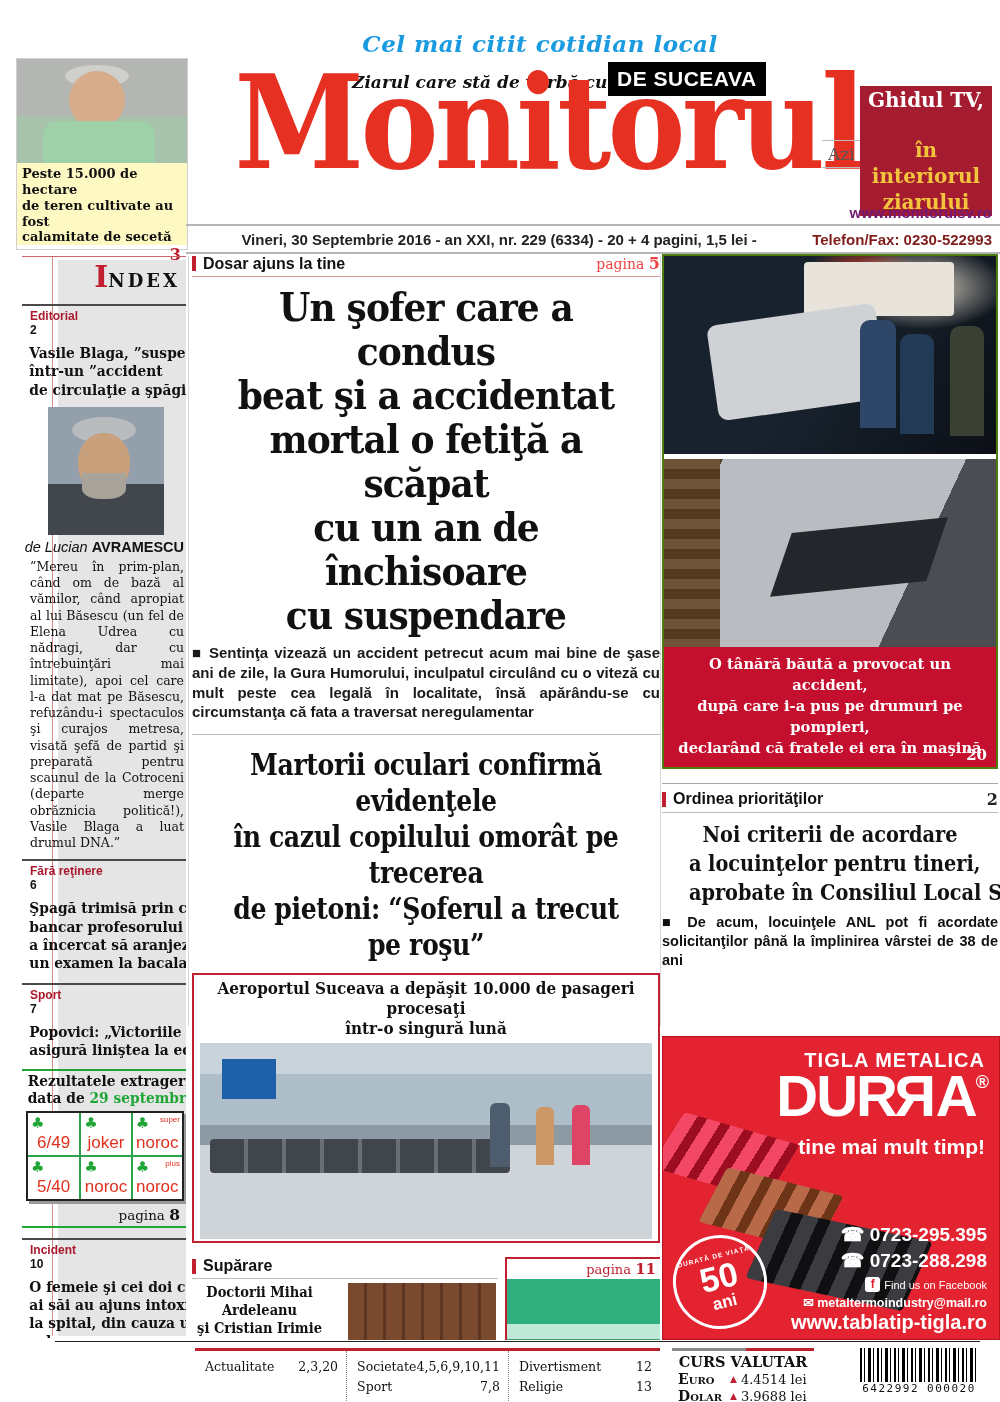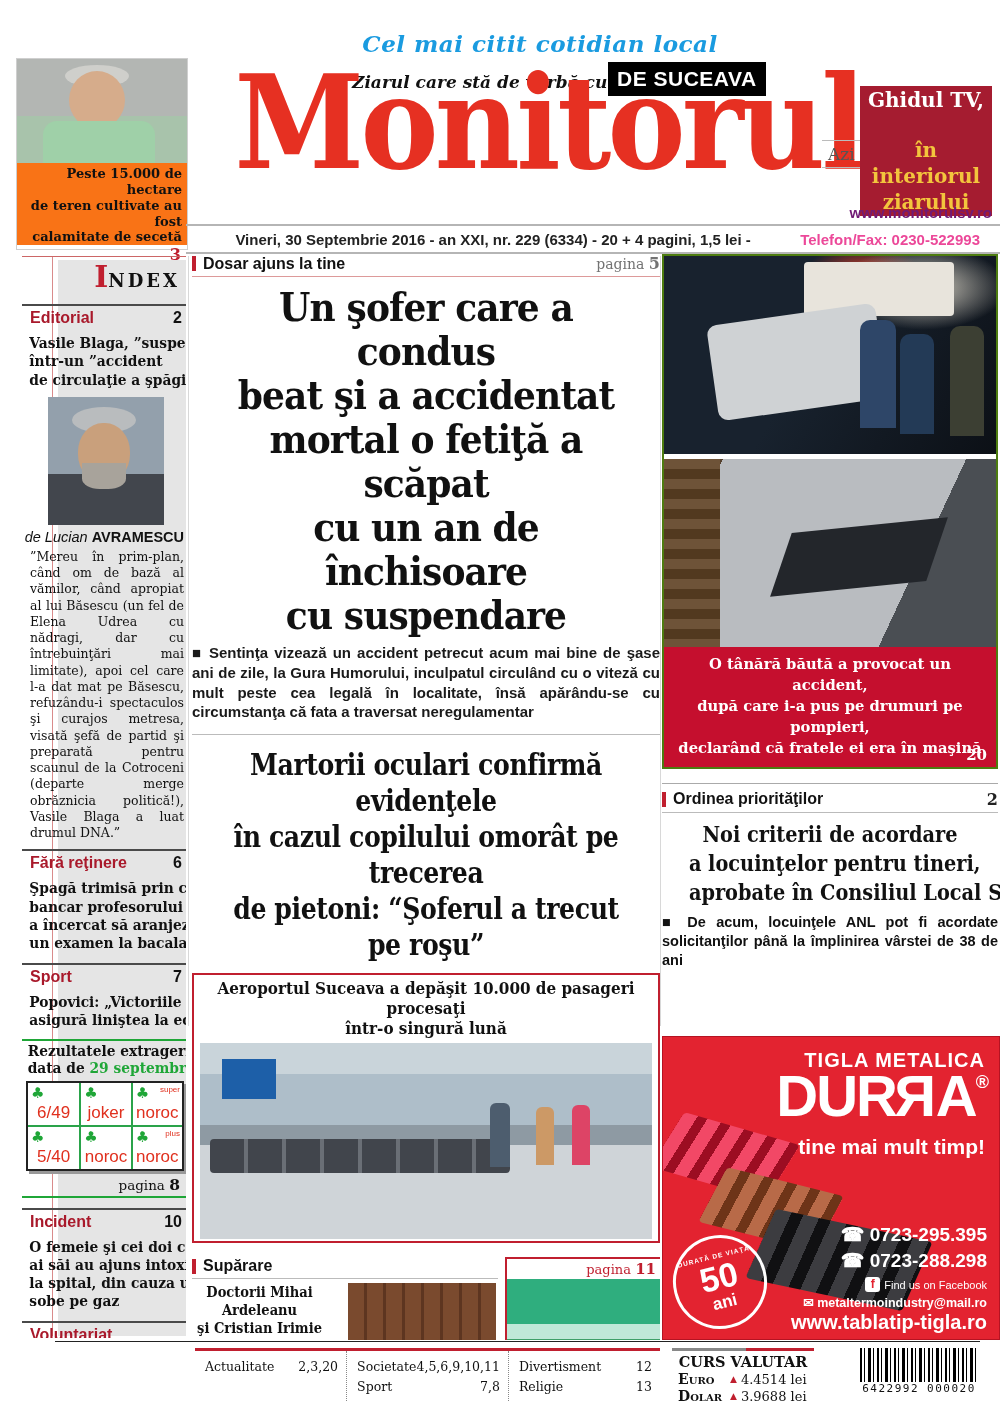--- a/index.html
+++ b/index.html
@@ -14,48 +14,48 @@
     font-family:"Liberation Sans",sans-serif;font-weight:bold;font-size:21px;
     padding:5px 9px;letter-spacing:.5px;}
   .brand{position:absolute;left:205px;top:58px;width:590px;text-align:center;color:#e63022;
     font-weight:bold;font-size:130px;line-height:1;letter-spacing:-4px;
     transform:scaleX(.9);transform-origin:center;}
   .teaser{position:absolute;left:16px;top:58px;width:170px;height:190px;border:1px solid #cfcfcf;}
   .teaser .tph{height:104px;background:linear-gradient(180deg,#b3b6b3 0 55%,#a8c3ab 55% 100%);position:relative;}
   .tph .face{position:absolute;left:52px;top:12px;width:56px;height:58px;border-radius:50%;background:#d6ac8b;}
   .tph .hair{position:absolute;left:48px;top:6px;width:64px;height:22px;border-radius:50%;background:#cfcfcb;}
   .tph .shirt{position:absolute;left:26px;top:62px;width:112px;height:42px;border-radius:14px 14px 0 0;background:#9fd0a8;}
-  .teaser .tcap{background:#f97316;padding:3px 5px 0 5px;font-weight:bold;font-size:13px;
-    line-height:1.22;text-align:right;}
+  .teaser .tcap{background:#fef9c3;padding:3px 5px 0 5px;font-weight:bold;font-size:13px;
+    line-height:1.22;text-align:left;}
   .teaser .tpg{color:#c01f2f;font-weight:bold;font-size:16px;text-align:right;padding:0 6px 2px 0;}
   .azi{position:absolute;left:822px;top:140px;color:#555;font-size:17px;
     border-top:1px solid #bbb;border-bottom:1px solid #bbb;padding:3px 6px;}
   .tvbox{position:absolute;left:860px;top:86px;width:132px;height:130px;background:#a51c30;
     color:#fff;text-align:center;font-weight:bold;display:flex;flex-direction:column;
     justify-content:center;font-size:20px;line-height:1.3;gap:24px;}
   .tvbox .gold{color:#f3c53d;}
   .site{position:absolute;right:8px;top:204px;color:#701a75;font-family:"Liberation Sans",sans-serif;
     font-weight:bold;font-size:15px;}
   .datebar{position:absolute;left:186px;right:0;top:224px;height:26px;border-top:2px solid #b5b5b5;
     border-bottom:2px solid #b5b5b5;font-family:"Liberation Sans",sans-serif;font-weight:bold;
     font-size:15px;color:#222;display:flex;align-items:center;}
   .datebar .dl{flex:1;text-align:center;}
-  .datebar .phn{color:#ec4899;padding-right:20px;}
+  .datebar .phn{color:#7f1d1d;padding-right:8px;}
   
   .sidebar{position:absolute;left:16px;top:256px;width:170px;height:1082px;overflow:hidden;}
   .sb-gray{position:absolute;left:42px;top:4px;width:128px;height:1076px;background:#e5e5e5;}
   .sb-red{position:absolute;left:36px;top:0;width:1px;height:1080px;background:#d98b8b;}
   .sb-in{position:relative;padding-left:6px;}
   .index-h{text-align:right;padding:2px 6px 10px 0;border-top:1px solid #c66;}
   .index-h .bi{color:#c01f2f;font-weight:bold;font-size:30px;}
   .index-h .rest{font-weight:bold;font-size:18px;letter-spacing:3px;}
   .sec{margin-bottom:8px;}
   .sh{display:flex;justify-content:space-between;border-top:2px solid #4a4a4a;
     padding:3px 4px 2px 8px;font-family:"Liberation Sans",sans-serif;font-weight:bold;
-    font-size:16px;color:#a9192b;}
+    font-size:12px;color:#a9192b;flex-direction:column;}
   .sh .n{color:#111;}
   .tt{font-weight:bold;font-size:15px;line-height:1.22;padding:5px 0 2px 8px;
     transform:scaleX(.92);transform-origin:left;white-space:nowrap;}
   .edph{width:116px;height:128px;margin:6px 0 4px 26px;position:relative;
     background:linear-gradient(180deg,#93a0ac 0 60%,#42464d 60% 100%);}
   .edph .face{position:absolute;left:30px;top:26px;width:52px;height:60px;border-radius:48%;background:#c9a07c;}
   .edph .hair{position:absolute;left:24px;top:10px;width:64px;height:26px;border-radius:50%;background:#b9bcbe;}
   .edph .beard{position:absolute;left:34px;top:66px;width:44px;height:26px;border-radius:0 0 40% 40%;background:#a8a39b;}
   .byline{text-align:right;font-size:14.5px;padding-right:2px;font-family:"Liberation Sans",sans-serif;}
   .byline .pre{font-style:italic;}
@@ -77,21 +77,21 @@
   .pgrow{text-align:right;font-size:13.5px;padding:2px 6px 0 0;}
   .pgrow b{font-size:15.5px;}
   
   .center{position:absolute;left:192px;top:254px;width:468px;height:1086px;overflow:hidden;}
   .vsep1{position:absolute;left:188px;top:256px;width:1px;height:770px;background:#d8d8d8;}
   .vsep2{position:absolute;left:660px;top:256px;width:1px;height:770px;background:#d8d8d8;}
   .kick{display:flex;align-items:center;font-family:"Liberation Sans",sans-serif;
     font-weight:bold;font-size:16px;padding-bottom:3px;}
   .kb{width:4px;height:15px;background:#c01f2f;margin-right:7px;flex:none;}
   .kick .sp{flex:1;}
-  .kick .pgr{color:#737373;font-family:"DejaVu Serif",serif;font-weight:normal;font-size:14px;margin-left:16px;}
+  .kick .pgr{color:#ef4444;font-family:"DejaVu Serif",serif;font-weight:normal;font-size:14px;margin-left:16px;}
   .kick .pgr b{font-size:16px;}
   .kick .pgk{color:#222;font-family:"DejaVu Serif",serif;font-weight:normal;font-size:14px;}
   .kick .pgk b{font-size:16px;}
   .u-red{border-bottom:1px solid #dd9a9a;}
   .u-gray{border-bottom:1px solid #bbb;}
   .hl1{font-weight:bold;font-size:40px;line-height:1.1;text-align:center;letter-spacing:-1px;
     transform:scaleX(.9);transform-origin:center;margin:8px 0 6px 0;}
   .deck{font-family:"Liberation Sans",sans-serif;font-weight:bold;font-size:15px;
     line-height:1.32;text-align:justify;color:#1a1a1a;margin-top:4px;}
   .sec2{margin-top:12px;border-top:1px solid #bbb;padding-top:6px;}

